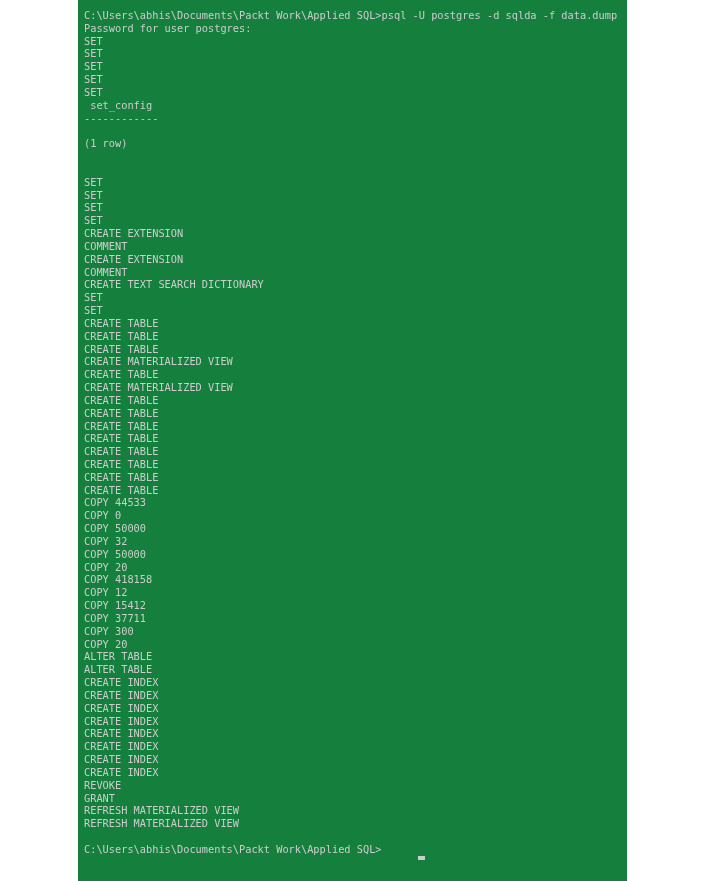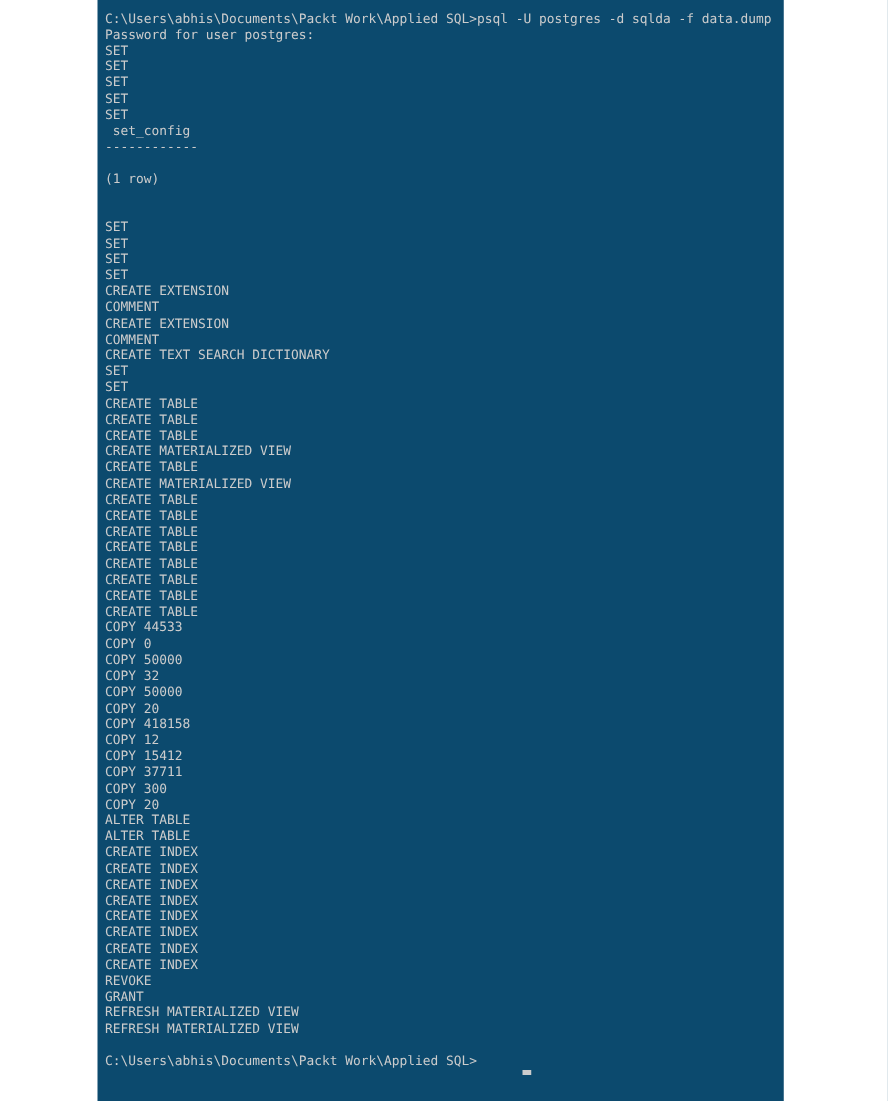--- a/index.html
+++ b/index.html
@@ -19,21 +19,21 @@
     width: 710px;
     height: 881px;
     background: #ffffff;
   }
   #terminal {
     position: absolute;
     left: 78px;
     top: 0px;
     width: 549px;
     height: 881px;
-    background: #0c4a6e;
+    background: #15803d;
     overflow: hidden;
   }
   #term-lines {
     position: absolute;
     left: 6px;
     top: 9px;
     width: 540px;
     font-size: 10.3px;
     line-height: 12.83px;
     color: #cccccc;

